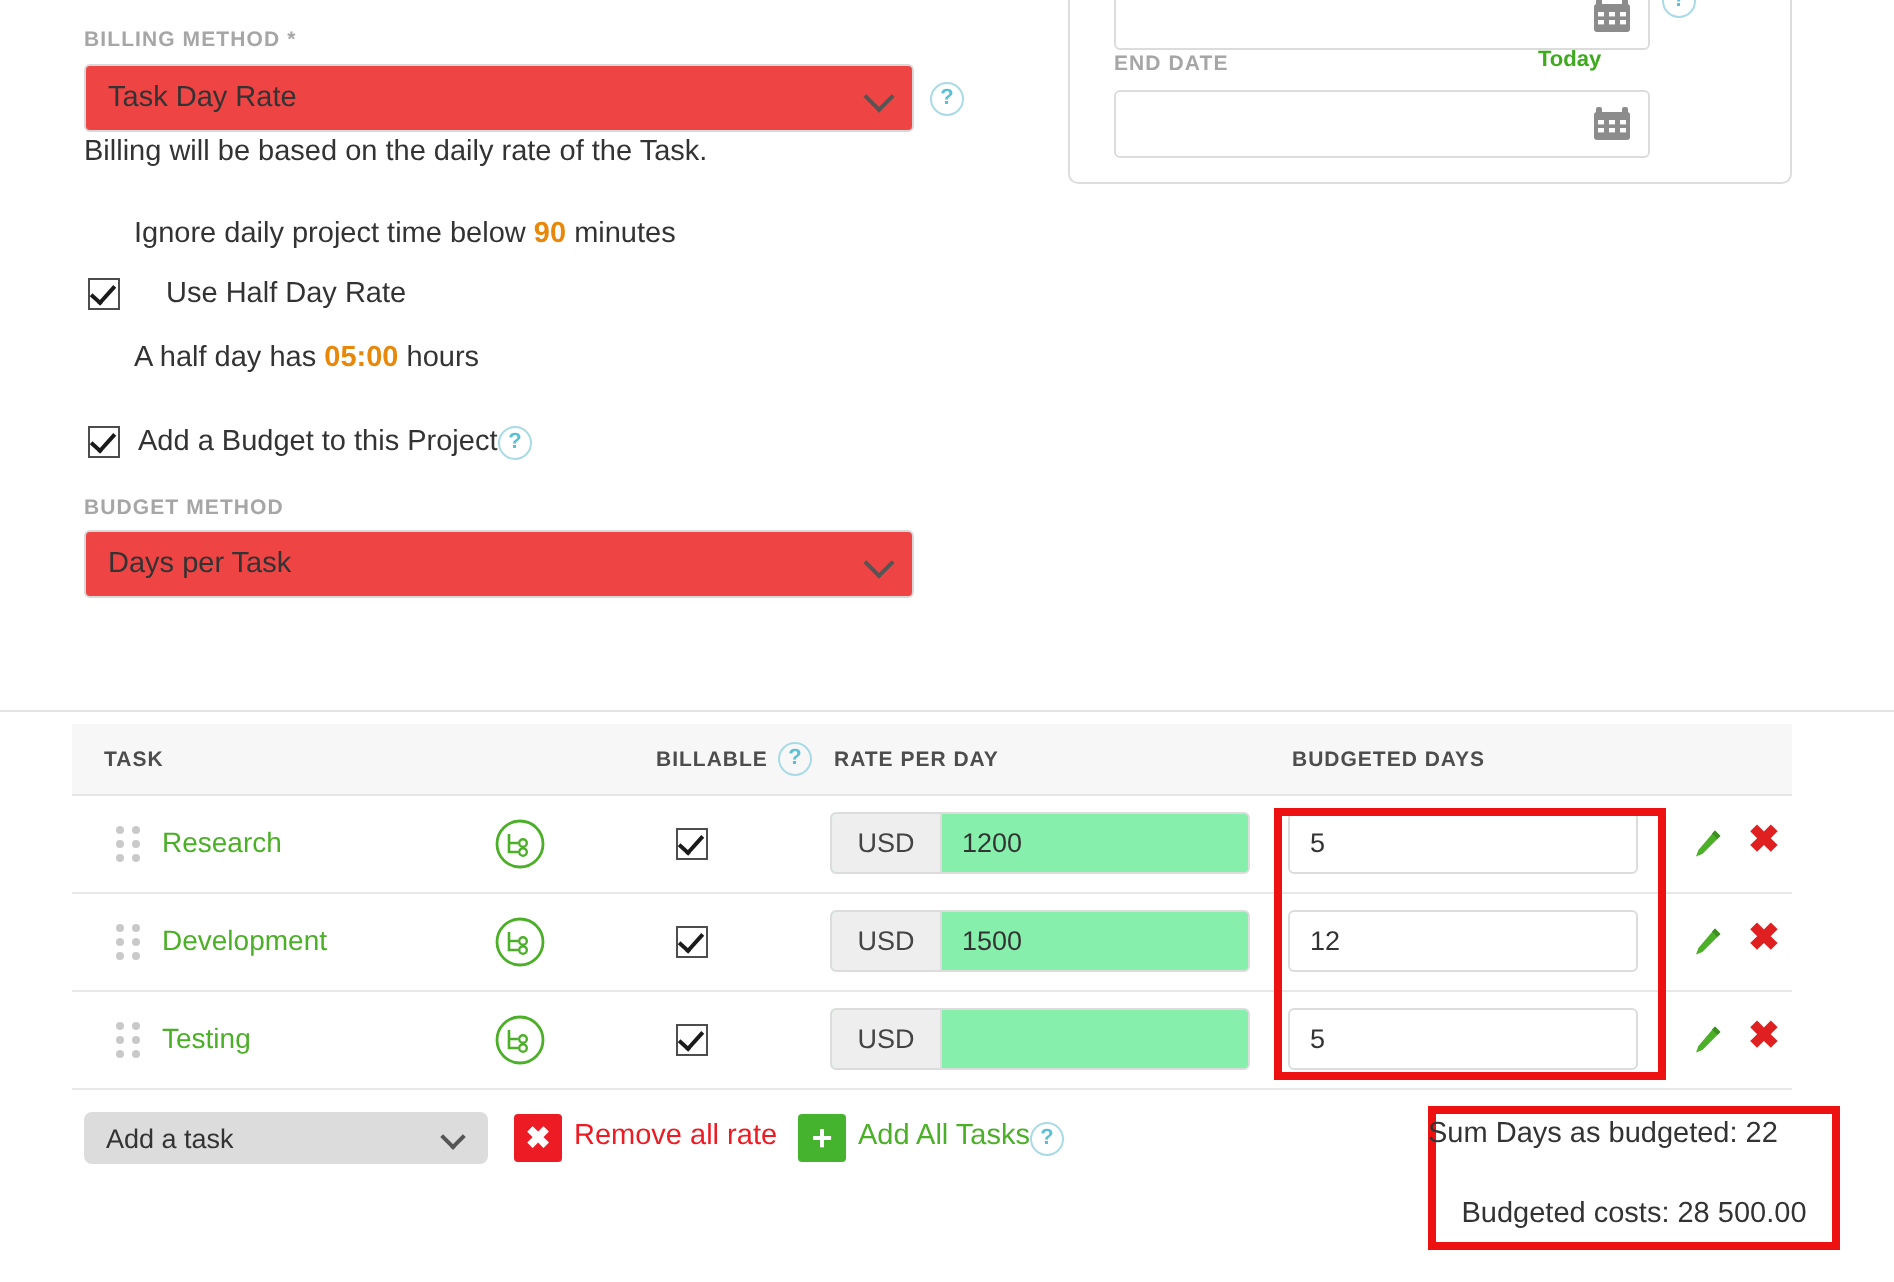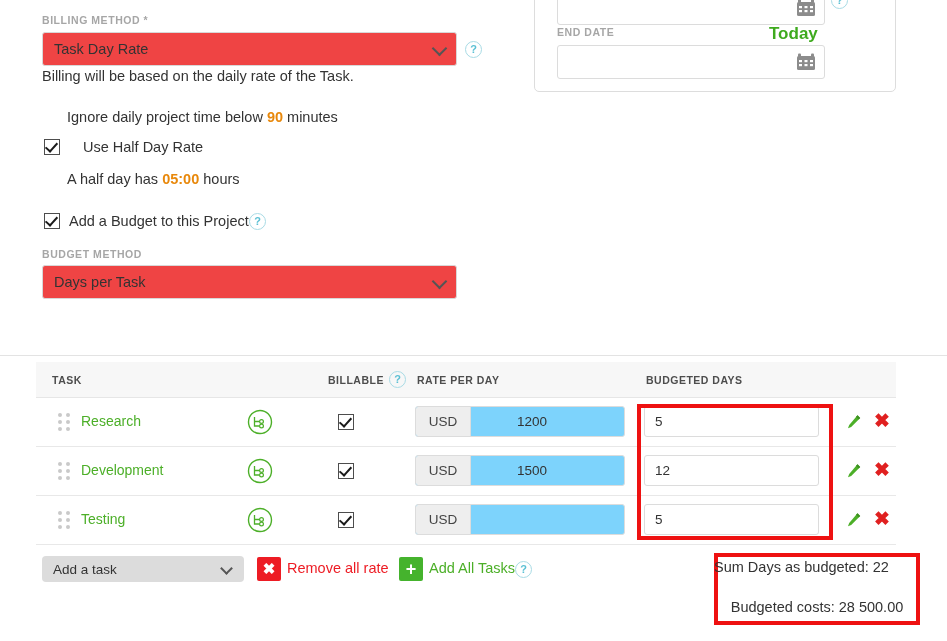--- a/index.html
+++ b/index.html
@@ -102,21 +102,21 @@
     width: 268px; height: 34px;
     border: 1px solid #dcdcdc;
     border-radius: 3px;
     background: #fff;
   }
   #start-input { left: 22px; top: 56px; }
   #end-input   { left: 22px; top: 110px; }
   #end-label   { position: absolute; left: 22px; top: 91px; }
   #today-badge {
     position: absolute; left: 234px; top: 89px;
-    font-size: 17px; font-weight: bold; color: #3eaa1e;
+    font-size: 11px; font-weight: bold; color: #3eaa1e;
   }
   .cal-ic { position: absolute; right: 8px; top: 50%; margin-top: -10px; }
   #start-help {
     position: absolute; left: 831px; top: -8px;
   }
 
   
   #divider {
     position: absolute; left: 0; top: 355px;
     width: 947px; height: 1px; background: #e3e3e3;
@@ -163,30 +163,30 @@
   }
   .ticon { position: absolute; left: 211px; top: 50%; margin-top: -13px; }
   .tcbx  { position: absolute; left: 302px; top: 50%; margin-top: -8px; }
 
   .rate-wrap {
     position: absolute; left: 379px; top: 50%; margin-top: -16px;
     width: 210px; height: 31px;
     border: 1px solid #dcdcdc;
     border-radius: 3px;
     display: flex; align-items: stretch;
-    background: #7dd3fc; overflow: hidden;
+    background: #86efac; overflow: hidden;
   }
   .rate-cur {
     width: 55px;
     background: #eeeeee;
     border-right: 1px solid #dcdcdc;
     display: flex; align-items: center; justify-content: center;
     font-size: 13.5px; color: #444;
   }
-  .rate-val { flex: 1; display: flex; align-items: center; padding-left: 10px; font-size: 13.5px; color: #333; margin-left: 36px; }
+  .rate-val { flex: 1; display: flex; align-items: center; padding-left: 10px; font-size: 13.5px; color: #333; }
 
   .days-inp {
     position: absolute; left: 608px; top: 50%; margin-top: -16px;
     width: 175px; height: 31px;
     border: 1px solid #dcdcdc; border-radius: 3px; background: #fff;
     display: flex; align-items: center; padding-left: 10px;
     font-size: 13.5px; color: #333;
   }
   .edit-ic { position: absolute; left: 810px; top: 50%; margin-top: -8px; }
   .del-ic  {

